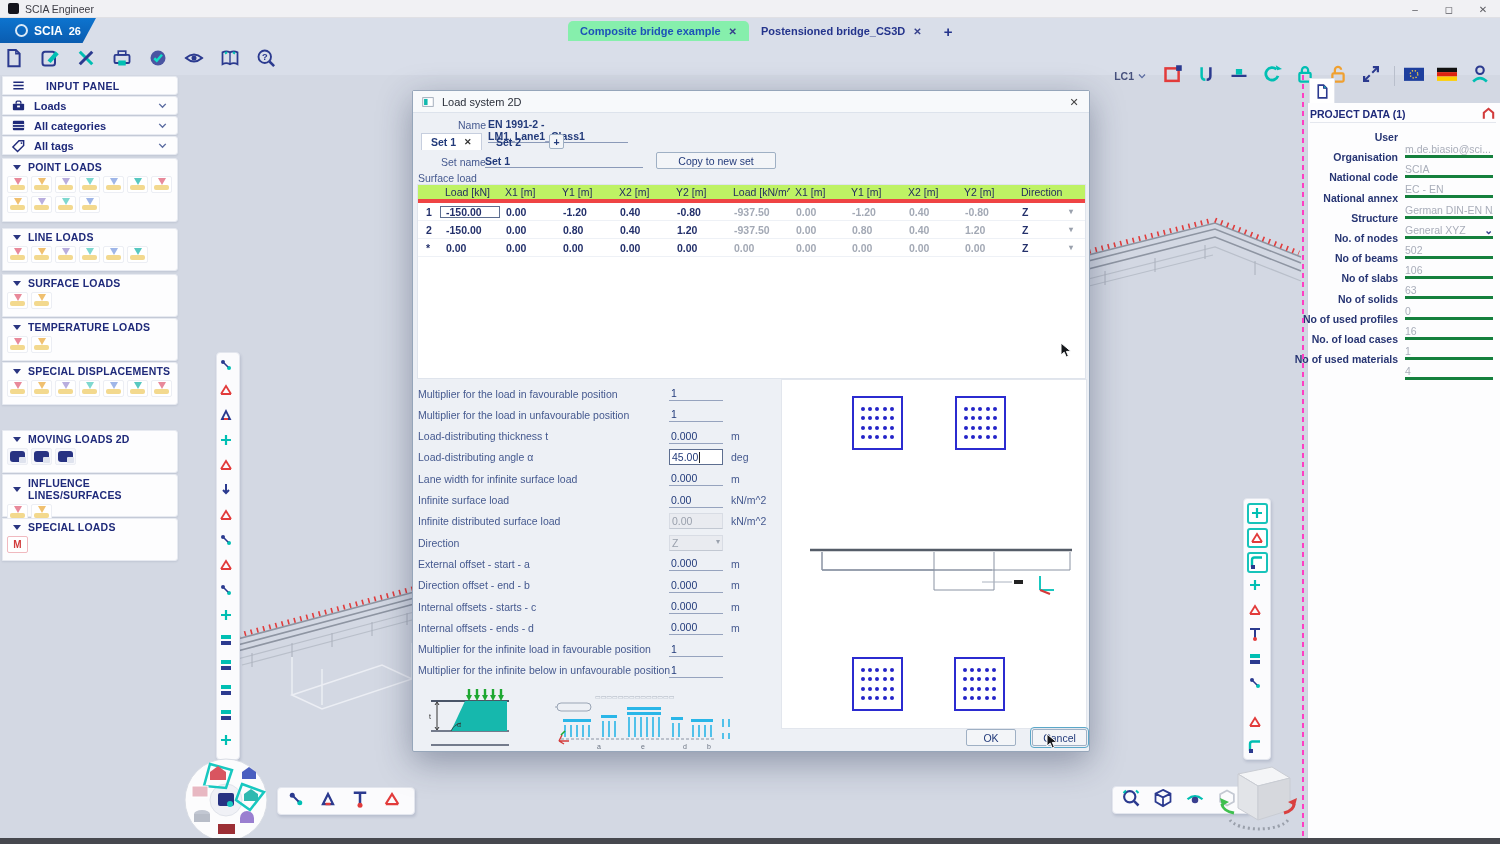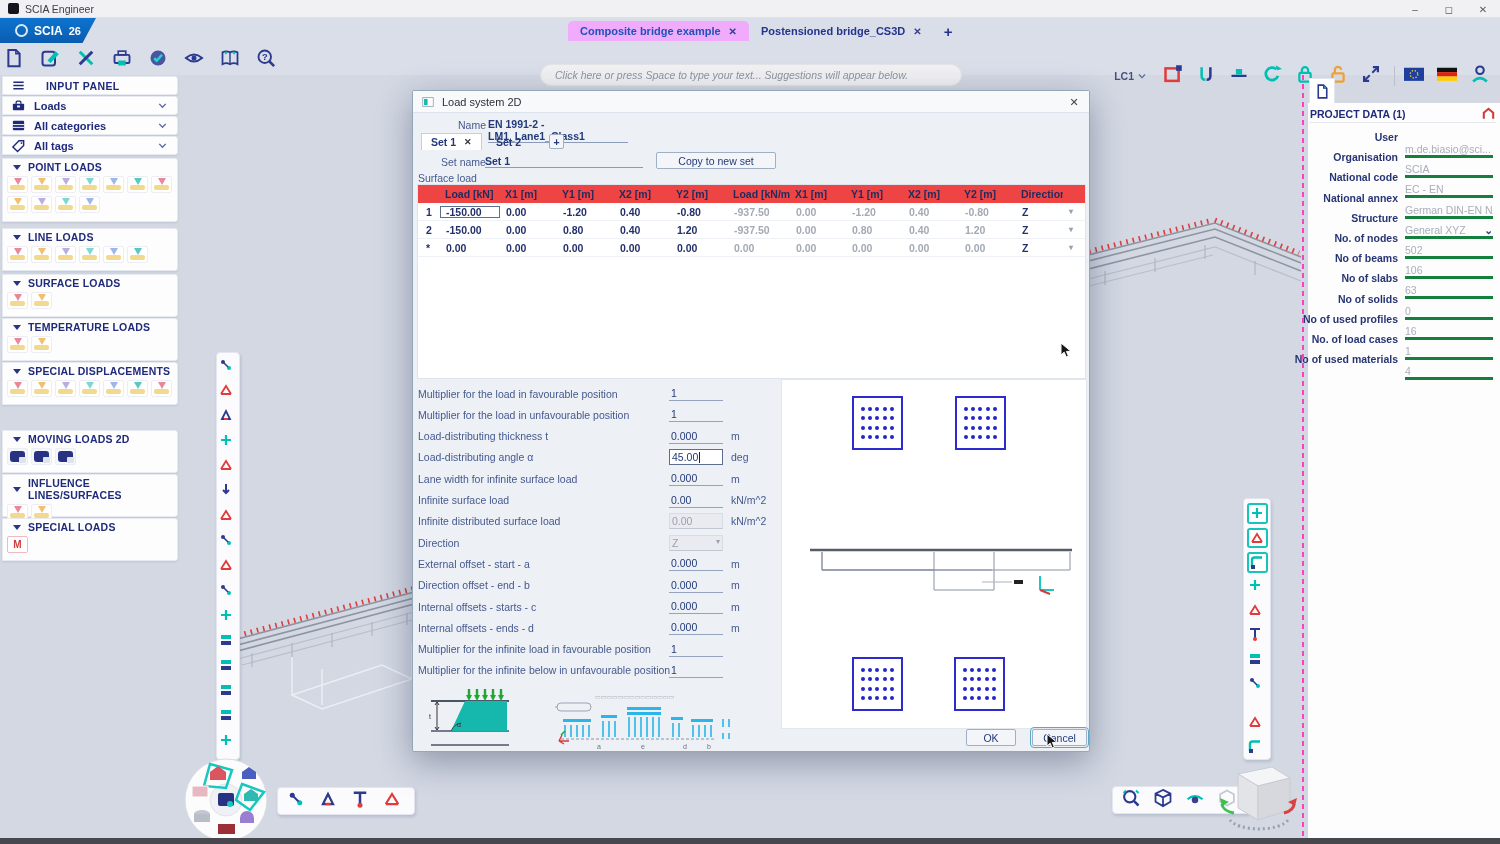--- a/index.html
+++ b/index.html
@@ -16,21 +16,21 @@
   .wbtn{width:34px;height:18px;display:flex;align-items:center;justify-content:center;color:#5a5a60;font-size:10px}
   
   .toprows{position:absolute;left:0;top:18px;width:1500px;height:57px;background:#dade7;background:#d9dee9}
   .brand{position:absolute;left:0;top:0;width:96px;height:25px;background:linear-gradient(#0d74cf,#0a5cb0);
     display:flex;align-items:center;justify-content:center;color:#fff;font-weight:bold;font-size:12px;
     clip-path:polygon(0 0,100% 0,86% 100%,0 100%)}
   .brand .v{margin-left:6px;font-size:11px}
   .brand .blogo{width:13px;height:13px;border:2px solid #fff;border-radius:50%;margin-right:6px;opacity:.85}
   .doctabs{position:absolute;left:568px;top:1px;height:24px;display:flex;align-items:center;font-size:11px}
   .dtab{display:flex;align-items:center;gap:8px;padding:4px 12px;font-weight:bold;color:#24348c;border-radius:5px 5px 0 0}
-  .dtab.active{background:#f0abfc;color:#1d52b8}
+  .dtab.active{background:#86efac;color:#1d52b8}
   .dtab .x{font-size:10px;color:#36408c}
   .dplus{margin-left:10px;font-size:15px;color:#24348c;font-weight:bold}
   .mtb{position:absolute;left:4px;top:26px;height:31px;display:flex;align-items:center;gap:12px}
   .tbtn{width:24px;height:24px;display:flex;align-items:center;justify-content:center}
   .tbtn svg{width:20px;height:20px}
   .searchbar{position:absolute;left:540px;top:46px;width:422px;height:22px;background:#f1f1f3;
     border:1px solid #e3e3e8;border-radius:11px;display:flex;align-items:center;padding:0 14px;
     font-size:10.5px;font-style:italic;color:#8e93a0}
   .rtb{position:absolute;right:6px;top:44px;height:28px;display:flex;align-items:center;gap:9px}
   .lcsel{display:flex;align-items:center;gap:2px;font-size:10.5px;font-weight:bold;color:#46507c;margin-right:6px}
@@ -68,21 +68,21 @@
   .dlg-close{position:absolute;right:6px;top:3px;width:18px;height:16px;display:flex;align-items:center;justify-content:center;color:#444;font-size:11px}
   .lbl{color:#45598f}
   .uline{border-bottom:1px solid #8b9ab8;color:#223a7a;font-weight:bold}
   .settab{position:absolute;display:flex;align-items:center;gap:8px;padding:0 9px;height:17px;font-weight:bold;color:#223a7a;font-size:10.5px}
   .settab.on{background:#fff;border:1px solid #c6cede;border-bottom:none}
   .settab .x{font-weight:bold;font-size:9px;color:#333}
   .btn{background:#f3f5f8;border:1px solid #9fb0c4;border-radius:2px;display:flex;align-items:center;justify-content:center;color:#223a7a}
   .tablewrap{position:absolute;left:4px;top:93px;width:669px;height:195px;background:#fff;border:1px solid #dfe4ec}
   .tgrid{display:grid;grid-template-columns:22px 60px 57px 57px 57px 57px 62px 56px 57px 56px 57px 47px 16px;
     align-items:center;height:18px}
-  .tgrid.head{background:#ef4444;border-bottom:1px solid #ef4444;font-weight:bold;color:#1f2a5e}
+  .tgrid.head{background:#bef264;border-bottom:4px solid #ef4444;font-weight:normal;color:#1f2a5e}
   .tgrid.head div{overflow:hidden;white-space:nowrap;padding-left:5px}
   .tgrid.row{border-bottom:1px solid #eef1f6;font-weight:bold}
   .tgrid .cell{padding-left:6px;white-space:nowrap;overflow:hidden}
   .cnav{color:#23306b}.cgray{color:#a3a9b5}
   .focuscell{outline:1.5px solid #5d6e90;outline-offset:-1px;background:#fff}
   .chev{color:#9aa1ad;font-size:8px;text-align:center}
   .frow{position:absolute;height:19px;display:flex;align-items:center}
   .frow .fl{position:absolute;left:5px;color:#45598f}
   .fval{position:absolute;left:256px;width:54px;border-bottom:1px solid #96a3be;color:#223a7a;padding:1px 2px;background:transparent}
   .fval.dis{background:#e9ebf0;color:#9aa1ad;border:1px solid #d8dce4;border-bottom:1px solid #c2c8d2}
@@ -206,23 +206,20 @@
         <div class="tbtn">
           <span class="ic" style="display: flex; width: 100%; height: 100%;">
             <svg viewBox="0 0 16 16">
               <circle cx="7" cy="7" r="5" fill="none" stroke="#2b3a8f" stroke-width="1.5"></circle>
               <text x="7" y="9.8" font-size="7.5" text-anchor="middle" fill="#2b3a8f" font-weight="bold">?</text>
               <path d="M10.8 10.8 L14.5 14.5" stroke="#2b3a8f" stroke-width="2"></path>
             </svg>
           </span>
         </div>
       </div>
-    <div class="searchbar">
-      <span>Click here or press Space to type your text... Suggestions will appear below.</span>
-    </div>
     <div class="rtb" id="rightTb">
         <div class="lcsel">
           <span>LC1</span>
           <span class="ic" style="width:12px;height:12px;display:inline-flex">
             <svg viewBox="0 0 16 16">
               <path d="M4 6 l4 4.2 4-4.2" fill="none" stroke="#5a6ba0" stroke-width="1.7"></path>
             </svg>
           </span>
         </div>
         <div class="tbtn">

